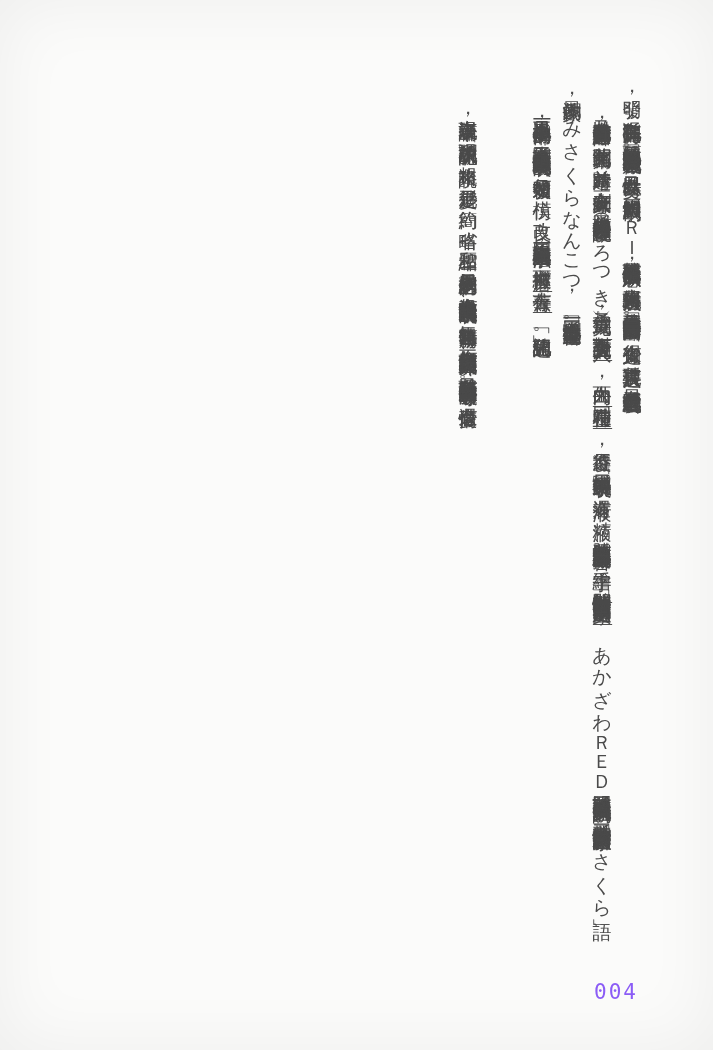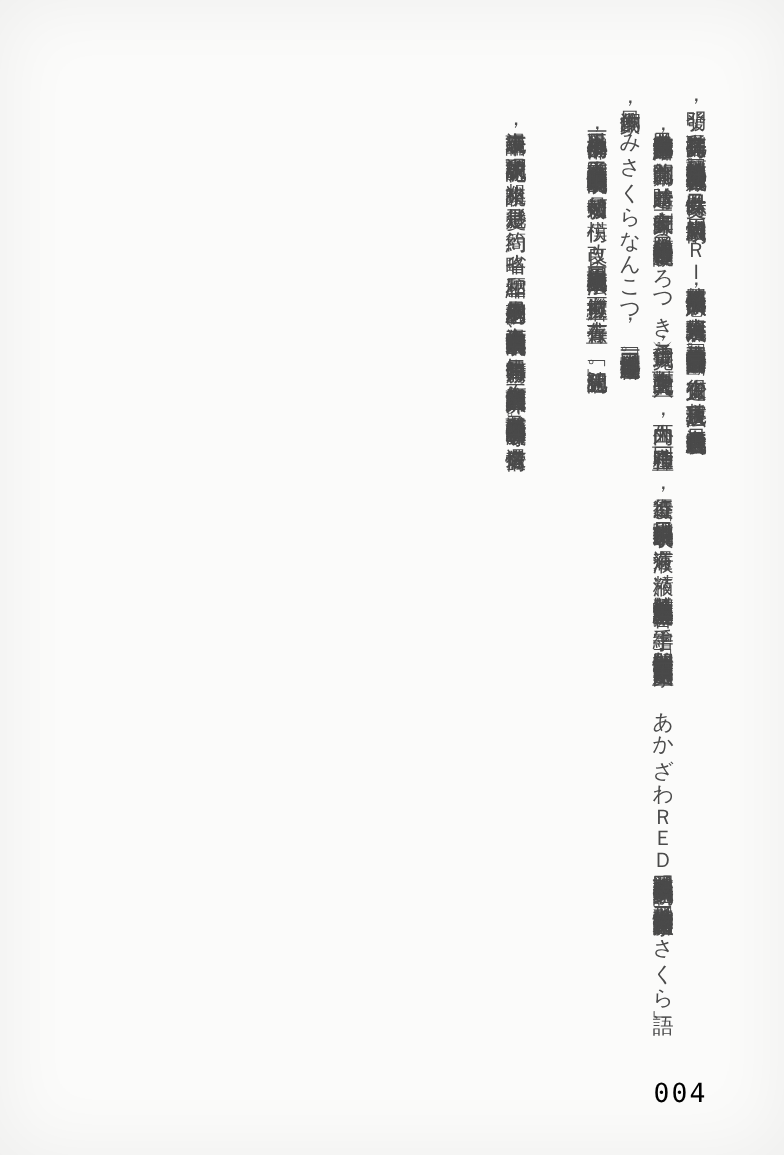--- a/index.html
+++ b/index.html
@@ -37,24 +37,24 @@
     text-indent: 1em;
   }
   .vtext p.section-gap {
     margin-block-start: 44px;
   }
   .page-number {
     position: absolute;
     left: 594px;
     top: 980px;
     font-family: "DejaVu Sans Mono", monospace;
-    font-size: 24px;
+    font-size: 21px;
     font-weight: 500;
     letter-spacing: 2px;
-    color: #000000;
+    color: #8b5cf6;
   }
 </style>
 </head>
 <body>
 
 <div class="page">
   <div class="vtext">
     <p>發明，在乳房猛烈搖晃時，使乳頭如黑暗中的車尾燈般留下殘影的「乳首殘像」。以及男女性交時，用人體解剖圖或ＭＲＩ核磁共振圖般表現出性器的插入狀態，真人藝術絕對無法表現，使本來看不見的人體內部變得透明可見的「斷面圖」。很少有人知道，其實這種表現法，早在江戶時代的春畫就已經出現。</p>
     <p class="indent">以及由春畫時代震驚世界的浮世繪師，葛飾北齋開創，並跨越時空，在劇畫家大師，前田俊夫的『超神傳說徬徨童子（超神伝説うろつき童子）』得到完成，對美少女全身上下的孔穴——由外而內，同時在精神上——進行凌辱，堪稱日本家藝的「觸手」表現。還有汗液、精液、體液等各種液體在肉體上纏綿時的生動擬音、手繪字。譬如使剝開女性性器時的擬音「咕波」成為固定用法的畫家——あかざわＲＥＤ就證明了擬音的表現可以成為作家的代名詞；帶動了女性高潮時獨特的言語崩壞體系「みさくら語」風潮的作家，みさくらなんこつ，也同樣創造了一波「漫畫社會運動」。</p>
     <p class="indent">以上只不過是極小一部分的例子，卻顯示了許多若不是成人漫畫恐怕根本不可能出現的表現，是如何被發明、模仿、改良，最終固定為漫畫表現史上的一種手法，繼而被打磨、去蕪存菁——「記號化」的過程。</p>

